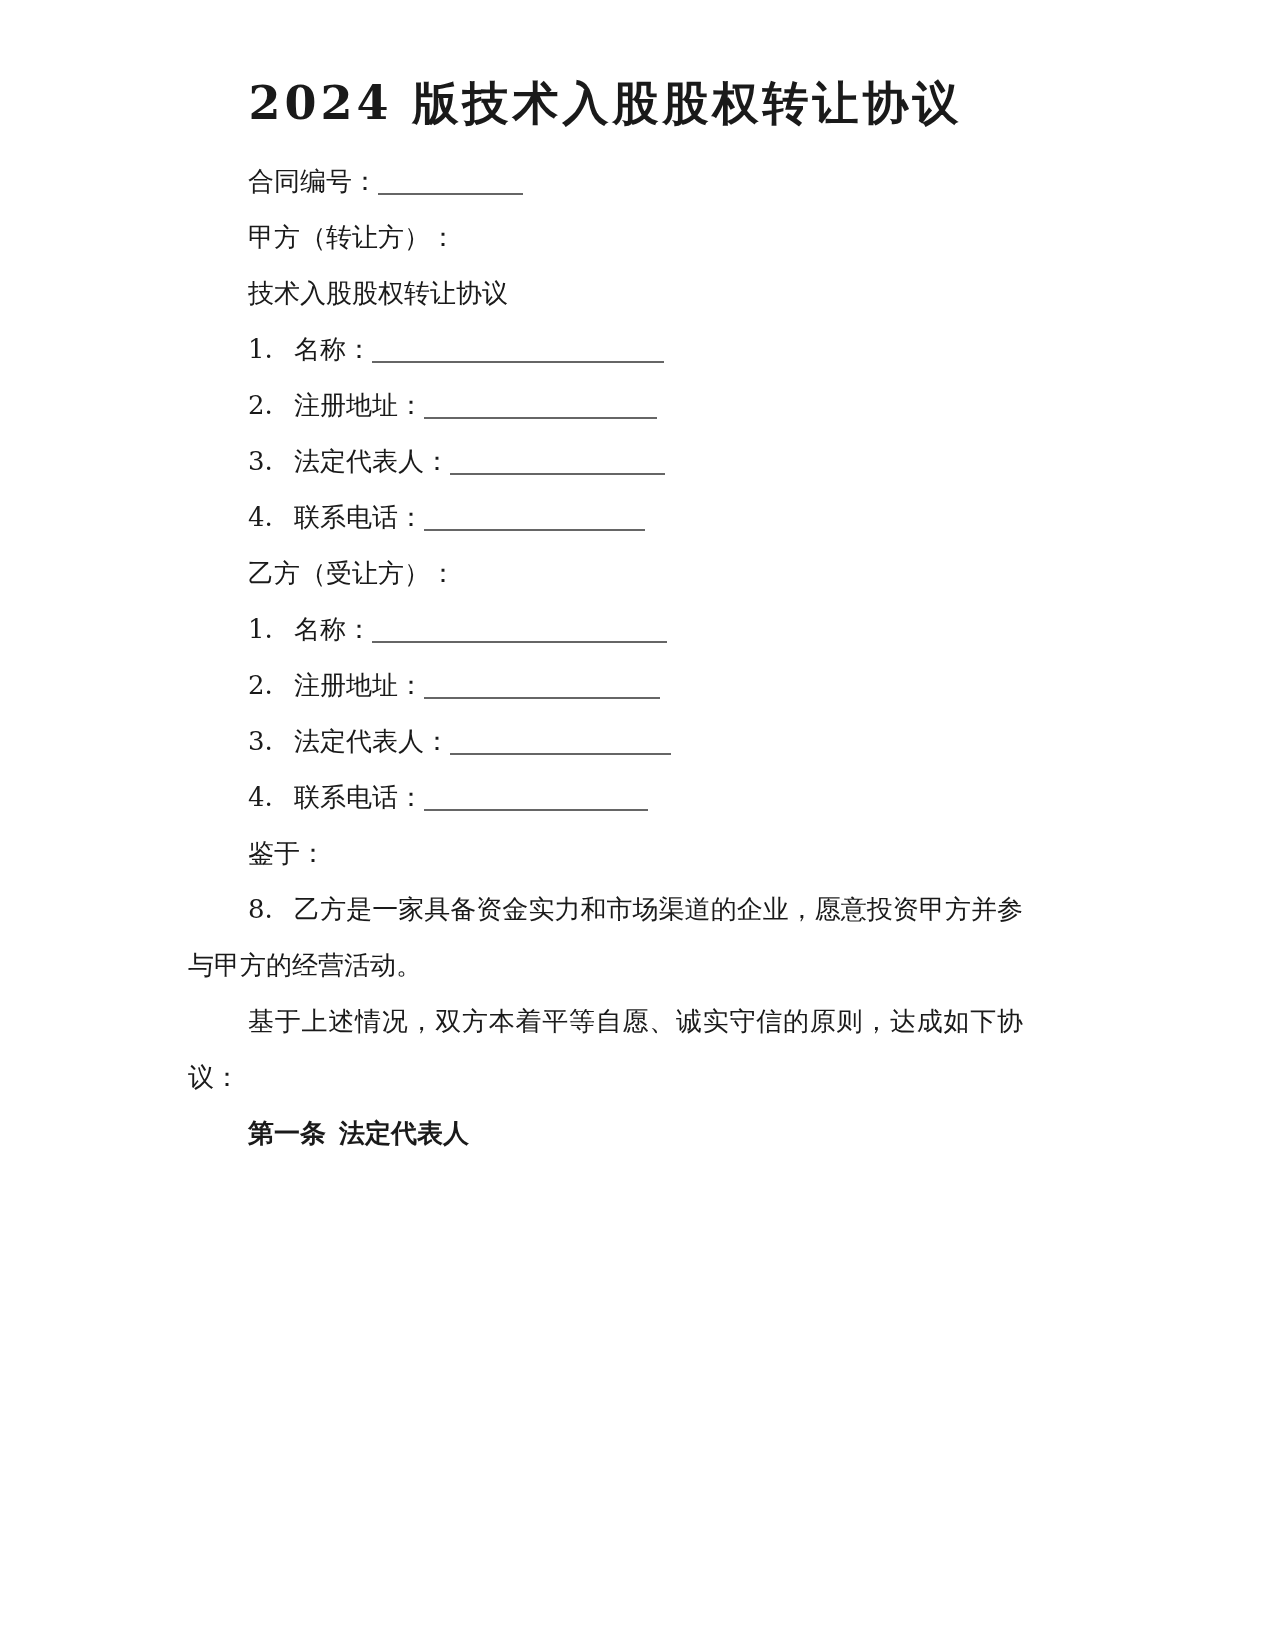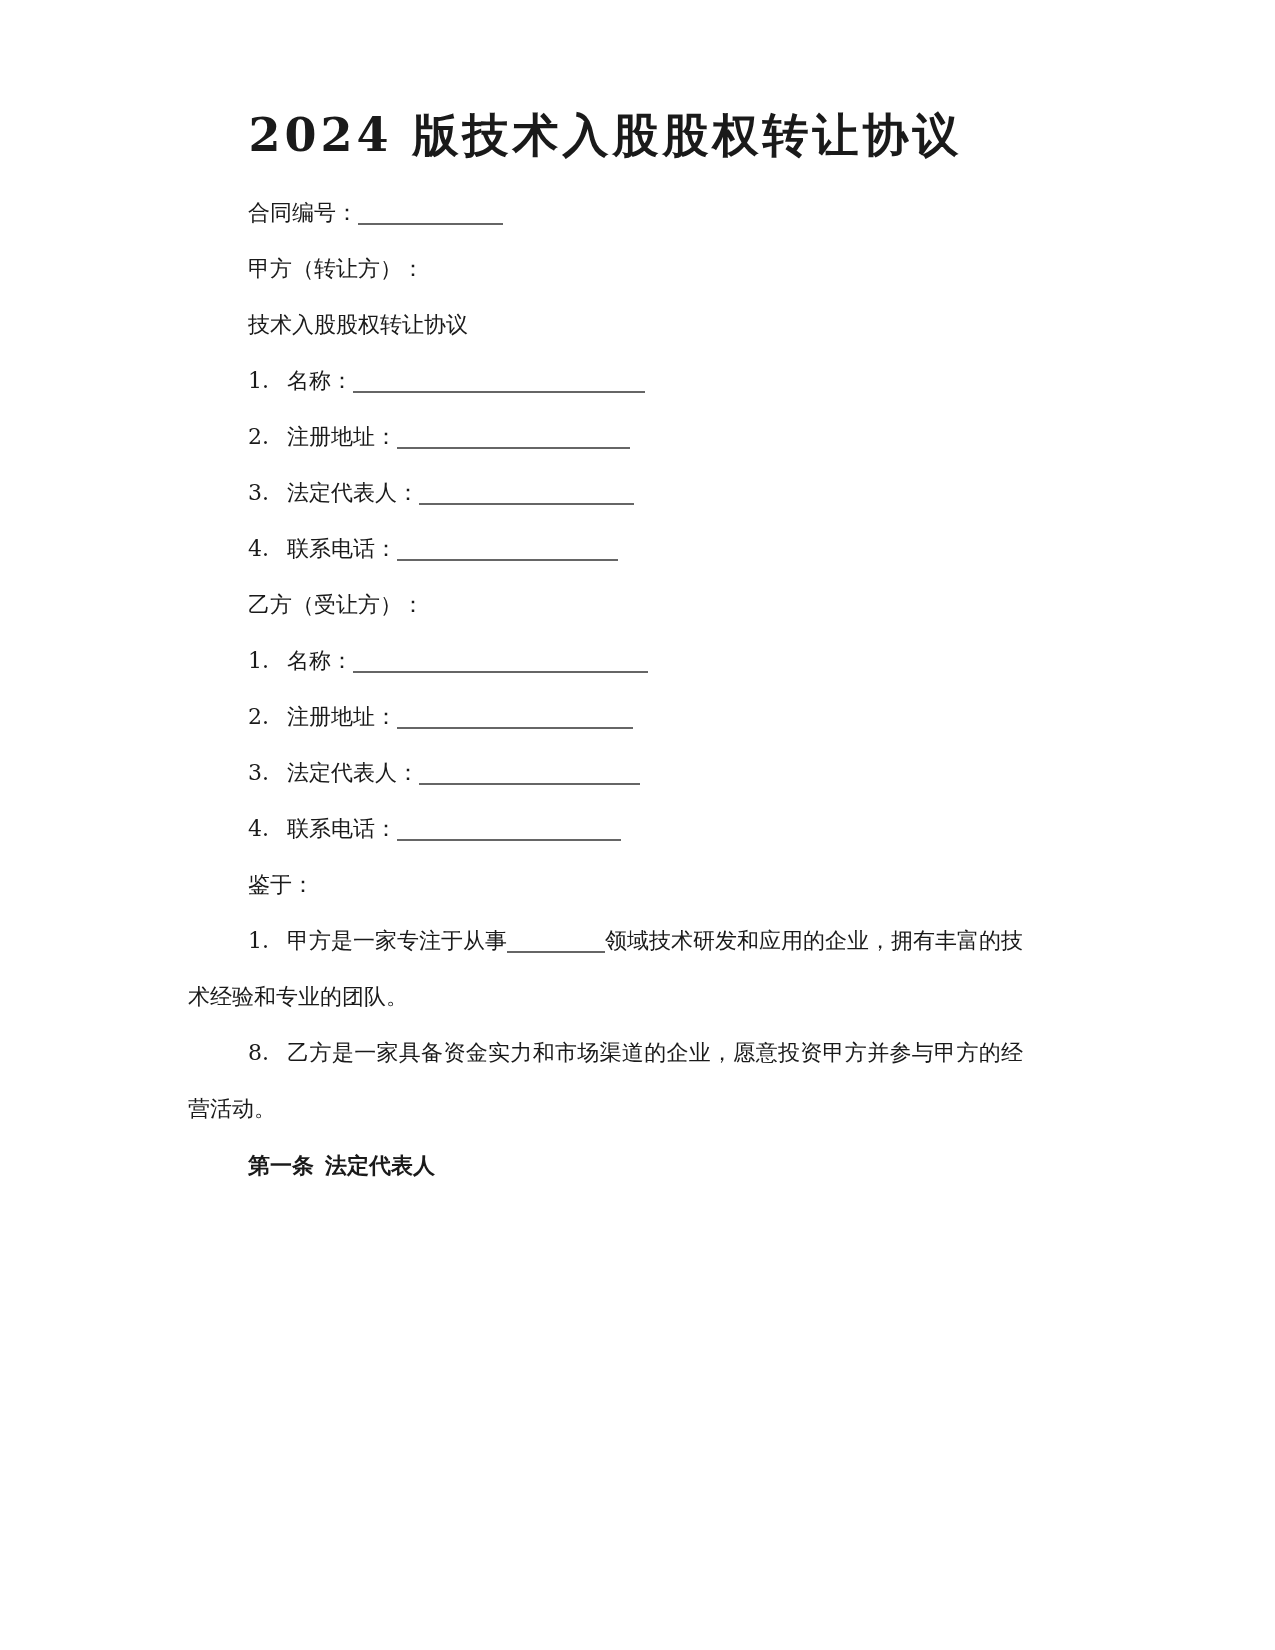--- a/index.html
+++ b/index.html
@@ -8,35 +8,35 @@
     background: #ffffff;
   }
   .page {
     position: relative;
     width: 1208px;
     height: 1650px;
     box-sizing: border-box;
     background: var(--paper, #ffffff);
     color: var(--ink, #1a1a1a);
     font-family: "DejaVu Serif", "Liberation Serif", serif;
-    padding: 112px 185px 0 188px;
+    padding: 80px 185px 0 188px;
     overflow: hidden;
   }
   .doc-title {
     margin: 0 0 27px 0;
     font-size: 46px;
     line-height: 46px;
     font-weight: 700;
     text-align: center;
     letter-spacing: 4px;
     white-space: nowrap;
   }
   .content p.para {
     margin: 0;
-    font-size: 22px;
+    font-size: 26px;
     line-height: 56px;
     text-indent: 60px;
     text-align: justify;
     word-break: break-all;
   }
   .content p.para.bold {
     font-weight: 700;
   }
   .blank {
     display: inline-block;
@@ -57,17 +57,17 @@
       <p class="para"><span>1.  名称：</span><span class="blank" style="width: 292px;"></span></p>
       <p class="para"><span>2.  注册地址：</span><span class="blank" style="width: 233px;"></span></p>
       <p class="para"><span>3.  法定代表人：</span><span class="blank" style="width: 215px;"></span></p>
       <p class="para"><span>4.  联系电话：</span><span class="blank" style="width: 221px;"></span></p>
       <p class="para"><span>乙方（受让方）：</span></p>
       <p class="para"><span>1.  名称：</span><span class="blank" style="width: 295px;"></span></p>
       <p class="para"><span>2.  注册地址：</span><span class="blank" style="width: 236px;"></span></p>
       <p class="para"><span>3.  法定代表人：</span><span class="blank" style="width: 221px;"></span></p>
       <p class="para"><span>4.  联系电话：</span><span class="blank" style="width: 224px;"></span></p>
       <p class="para"><span>鉴于：</span></p>
-      <p class="para"><span>1.  甲方是一家专注于从事</span><span class="blank" style="width: 98px;"></span><span>领域技术研发和应用的企业，拥有丰富的技术经验和专业的团队。</span></p>
       <p class="para"><span>8.  乙方是一家具备资金实力和市场渠道的企业，愿意投资甲方并参与甲方的经营活动。</span></p>
+      <p class="para"><span>基于上述情况，双方本着平等自愿、诚实守信的原则，达成如下协议：</span></p>
       <p class="para bold"><span>第一条 法定代表人</span></p>
     </div>
 </div>
 
 </body></html>

